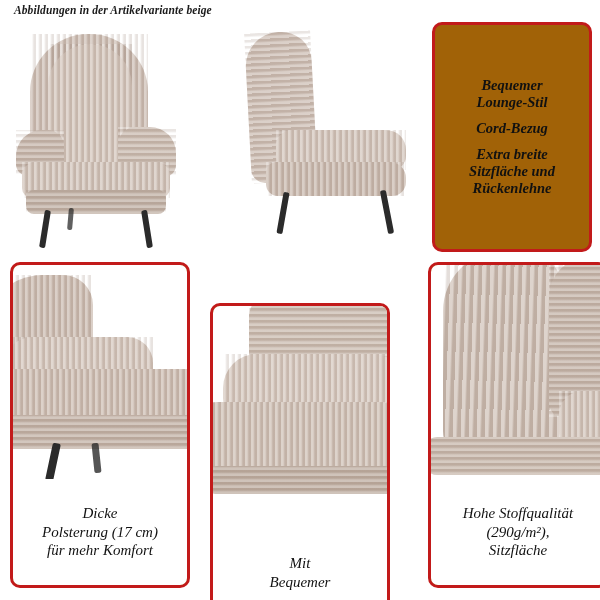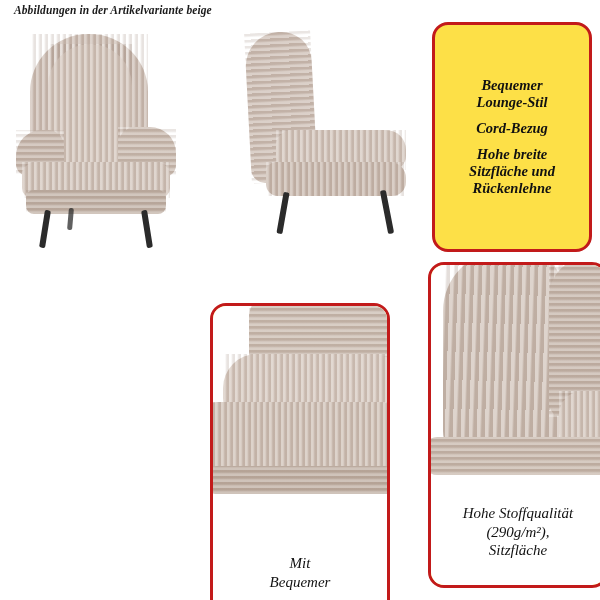--- a/index.html
+++ b/index.html
@@ -28,22 +28,22 @@
     font-weight: bold;
     font-size: 11.5px;
     color: #1a1a1a;
     letter-spacing: 0.1px;
   }
 
   
   .panel {
     position: absolute;
     border: 3px solid #c21a1a;
-    border-radius: 16px;
-    background: #fde047;
+    border-radius: 10px;
+    background: #a16207;
     box-sizing: border-box;
     overflow: hidden;
   }
 
   
   .photo-front {
     position: absolute;
     left: 8px;
     top: 22px;
     width: 205px;
@@ -221,25 +221,54 @@
 
       <div class="leg" style="left:62px; top:170px; width:6px; height:42px; transform:rotate(10deg);"></div>
       <div class="leg" style="left:166px; top:168px; width:6px; height:44px; transform:rotate(-11deg);"></div>
     </div>
   </div>
 
   <div class="panel features">
     <div class="feature-line">Bequemer</div>
     <div class="feature-line" style="margin-top:-9px;">Lounge-Stil</div>
     <div class="feature-line">Cord-Bezug</div>
-    <div class="feature-line">Hohe breite</div>
+    <div class="feature-line">Extra breite</div>
     <div class="feature-line" style="margin-top:-9px;">Sitzfläche und</div>
     <div class="feature-line" style="margin-top:-9px;">Rückenlehne</div>
   </div>
 
+  <div class="panel p-bottom p-b1">
+    <div class="panel-photo">
+      <div class="scene">
+
+        <div class="uph" style="left:-30px; top:10px; width:110px; height:110px; border-radius:60px 30px 20px 10px; background:#cbbbb0;">
+          <div class="cord"></div>
+        </div>
+
+        <div class="uph" style="left:-10px; top:72px; width:150px; height:50px; border-radius:30px 26px 14px 12px; background:#d5c7bd;">
+          <div class="cord"></div>
+        </div>
+
+        <div class="uph" style="left:-20px; top:104px; width:230px; height:58px; border-radius:18px 26px 16px 14px; background:#cdbdb2;">
+          <div class="cord"></div>
+        </div>
+
+        <div class="uph" style="left:-14px; top:150px; width:220px; height:34px; border-radius:10px 16px 12px 10px; background:#c2b1a5;">
+          <div class="cord-h"></div>
+        </div>
+        <div class="leg" style="left:36px; top:178px; width:8px; height:38px; transform:rotate(12deg);"></div>
+        <div class="leg" style="left:80px; top:178px; width:7px; height:30px; transform:rotate(-6deg); opacity:.8;"></div>
+      </div>
+    </div>
+    <div class="panel-caption">
+      <div class="cap-line">Dicke</div>
+      <div class="cap-line">Polsterung (17 cm)</div>
+      <div class="cap-line">für mehr Komfort</div>
+    </div>
+  </div>
 
   <div class="panel p-bottom p-b2">
     <div class="panel-photo">
       <div class="scene">
 
         <div class="uph" style="left:36px; top:-10px; width:150px; height:90px; border-radius:20px 40px 30px 20px; background:#cabbaf;">
           <div class="cord-h"></div>
         </div>
 
         <div class="uph" style="left:10px; top:48px; width:180px; height:62px; border-radius:34px 30px 20px 18px; background:#d6c8be;">

